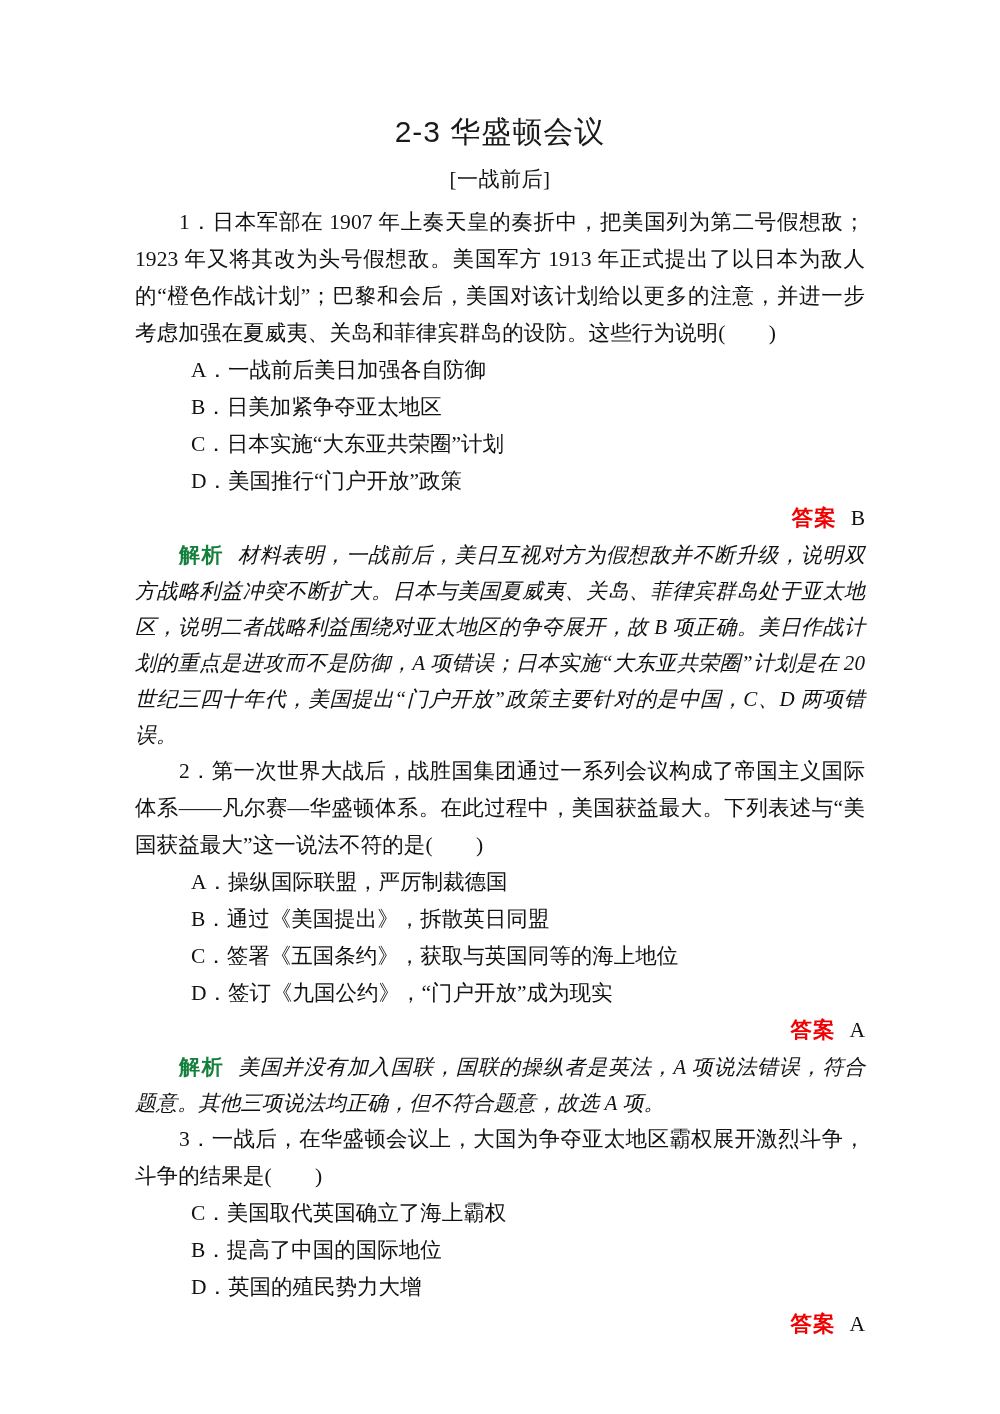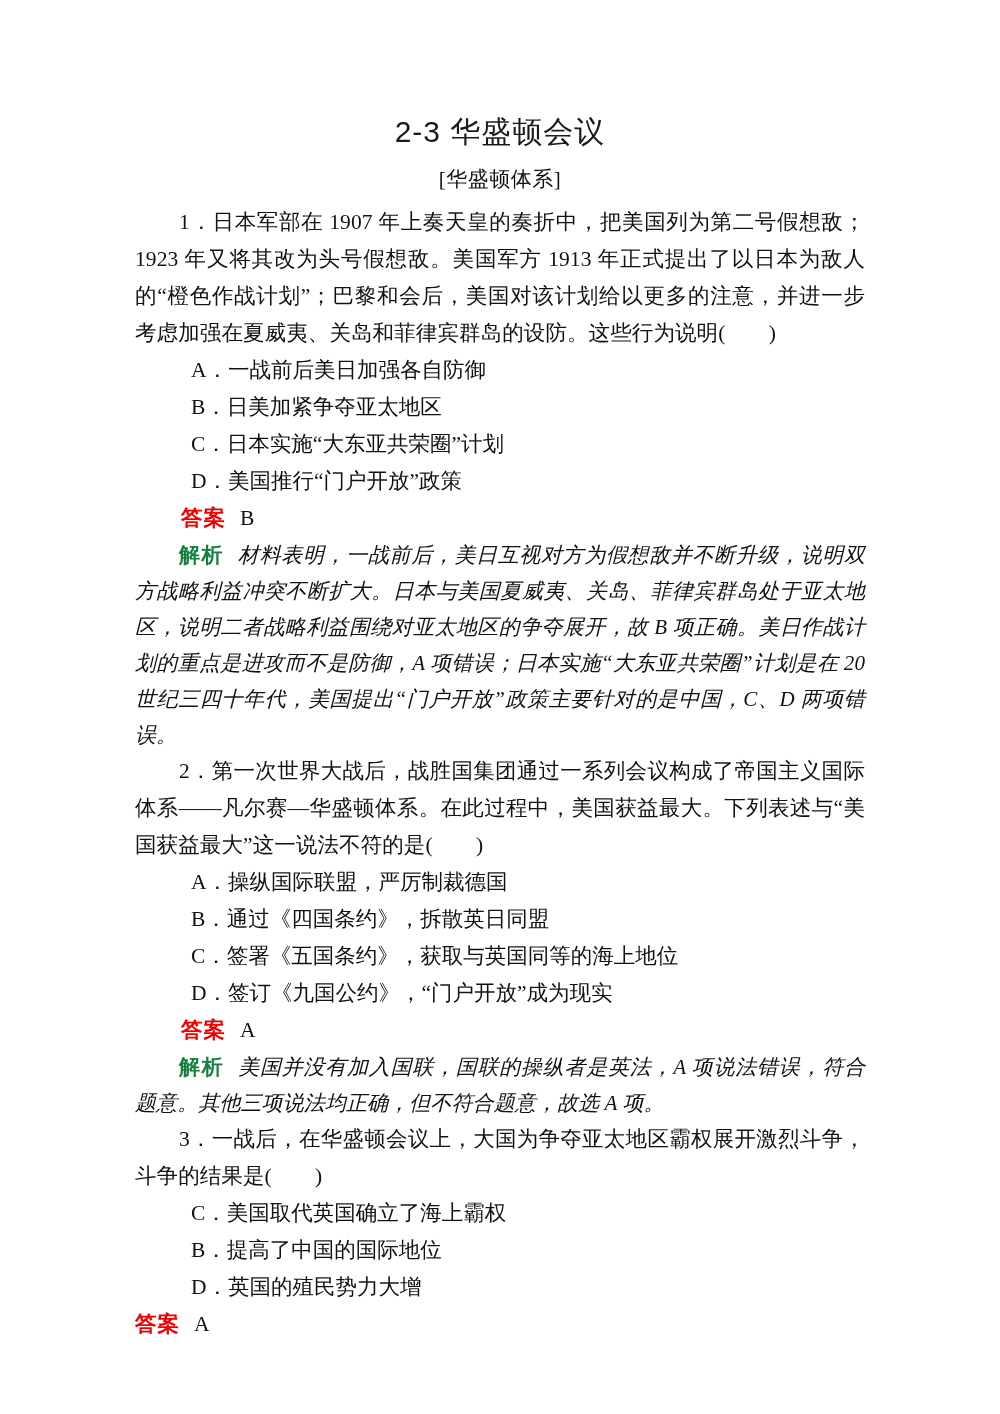--- a/index.html
+++ b/index.html
@@ -67,20 +67,21 @@
     padding-left: 56px;
     white-space: nowrap;
   }
 
   
   .answer-line {
     font-size: 21.5px;
     line-height: 37px;
     margin: 0;
     padding-left: 46px;
+    text-align: right;
   }
   .answer-line.flush {
     padding-left: 0;
   }
   .answer-label {
     color: #f00000;
     font-family: "Liberation Sans", "DejaVu Sans", sans-serif;
     font-weight: bold;
     letter-spacing: 1px;
   }
@@ -111,21 +112,21 @@
   }
 
   .block { margin-bottom: 0; }
 </style>
 </head>
 <body>
 
 <div class="page">
 
   <h1 class="doc-title">2-3 华盛顿会议</h1>
-  <div class="doc-subtitle">[华盛顿体系]</div>
+  <div class="doc-subtitle">[一战前后]</div>
 
   <div class="block">
     <p class="q-stem">1．日本军部在 1907 年上奏天皇的奏折中，把美国列为第二号假想敌；1923 年又将其改为头号假想敌。美国军方 1913 年正式提出了以日本为敌人的“橙色作战计划”；巴黎和会后，美国对该计划给以更多的注意，并进一步考虑加强在夏威夷、关岛和菲律宾群岛的设防。这些行为说明(　　)</p>
     <ul class="opt-list">
       <li class="opt">A．一战前后美日加强各自防御</li>
       <li class="opt">B．日美加紧争夺亚太地区</li>
       <li class="opt">C．日本实施“大东亚共荣圈”计划</li>
       <li class="opt">D．美国推行“门户开放”政策</li>
     </ul>
     <p class="answer-line">
@@ -133,21 +134,21 @@
     </p>
     <p class="explain">
       <span class="explain-label">解析</span><span>材料表明，一战前后，美日互视对方为假想敌并不断升级，说明双方战略利益冲突不断扩大。日本与美国夏威夷、关岛、菲律宾群岛处于亚太地区，说明二者战略利益围绕对亚太地区的争夺展开，故 B 项正确。美日作战计划的重点是进攻而不是防御，A 项错误；日本实施“大东亚共荣圈”计划是在 20 世纪三四十年代，美国提出“门户开放”政策主要针对的是中国，C、D 两项错误。</span>
     </p>
   </div>
 
   <div class="block">
     <p class="q-stem">2．第一次世界大战后，战胜国集团通过一系列会议构成了帝国主义国际体系——凡尔赛—华盛顿体系。在此过程中，美国获益最大。下列表述与“美国获益最大”这一说法不符的是(　　)</p>
     <ul class="opt-list">
       <li class="opt">A．操纵国际联盟，严厉制裁德国</li>
-      <li class="opt">B．通过《四国条约》，拆散英日同盟</li>
+      <li class="opt">B．通过《美国提出》，拆散英日同盟</li>
       <li class="opt">C．签署《五国条约》，获取与英国同等的海上地位</li>
       <li class="opt">D．签订《九国公约》，“门户开放”成为现实</li>
     </ul>
     <p class="answer-line">
       <span class="answer-label">答案</span><span class="answer-value">A</span>
     </p>
     <p class="explain">
       <span class="explain-label">解析</span><span>美国并没有加入国联，国联的操纵者是英法，A 项说法错误，符合题意。其他三项说法均正确，但不符合题意，故选 A 项。</span>
     </p>
   </div>

